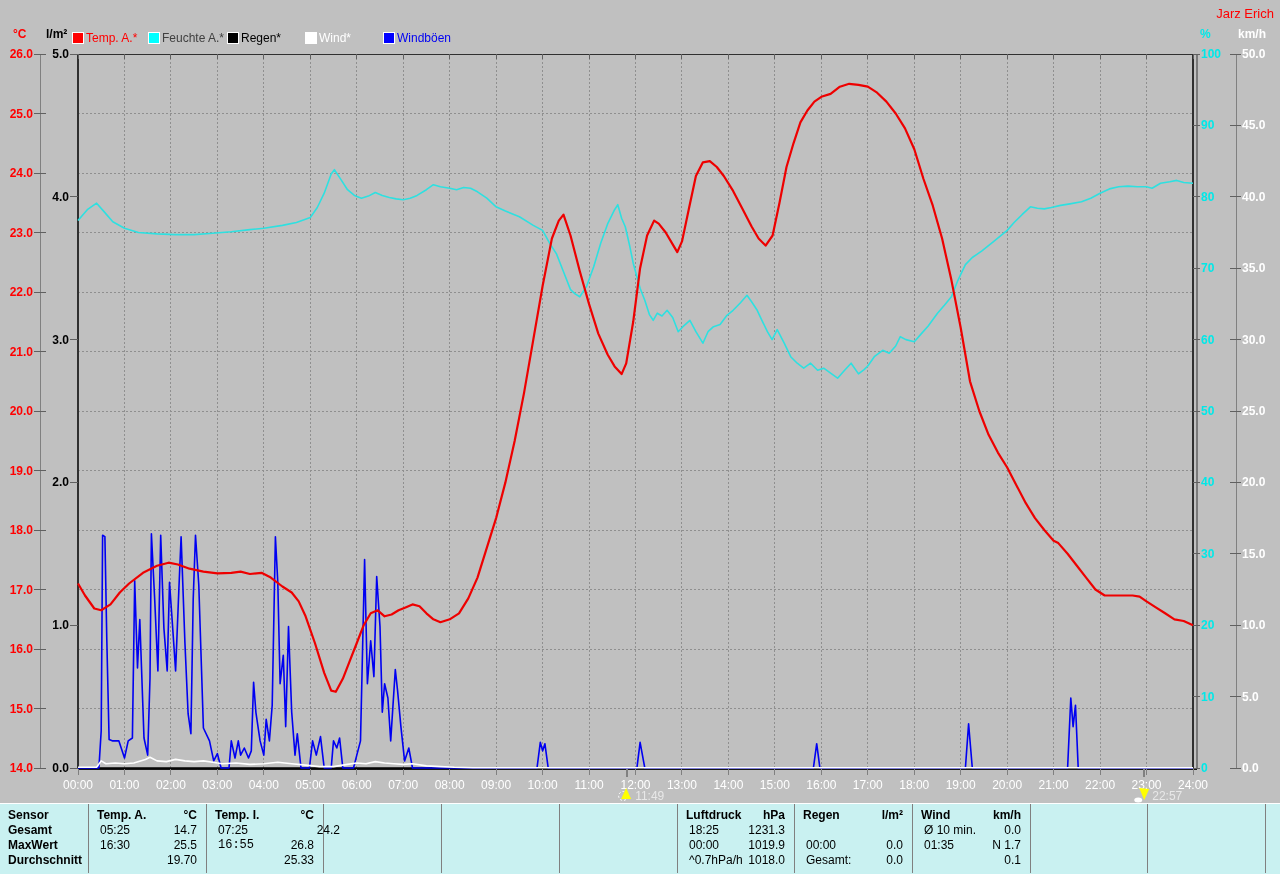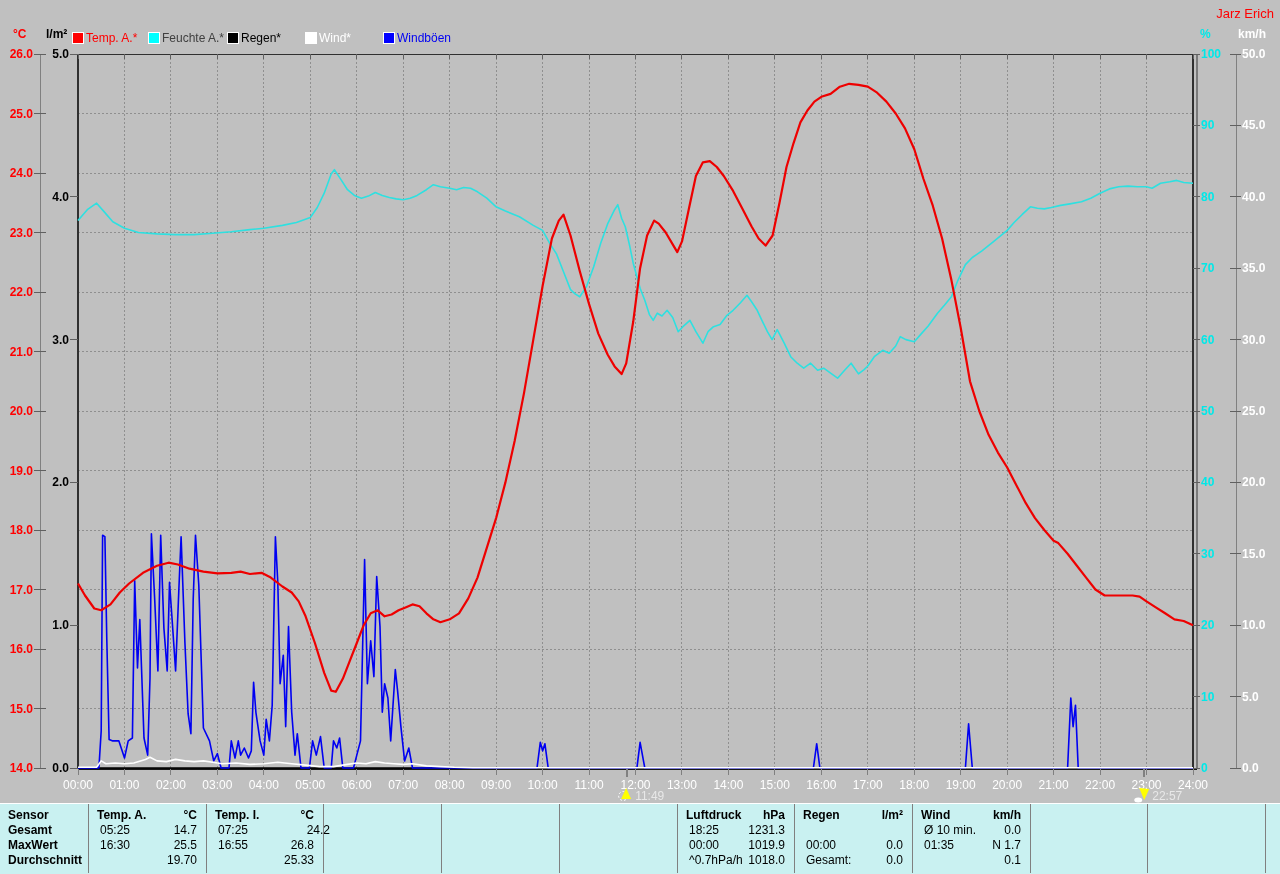--- a/index.html
+++ b/index.html
@@ -292,22 +292,22 @@
       <div class="cell b" style="left: 97px; top: 4px;">Temp. A.</div>
       <div class="cell b r" style="left: 88px; top: 4px; width: 109px;">°C</div>
       <div class="cell " style="left: 100px; top: 19px;">05:25</div>
       <div class="cell r" style="left: 88px; top: 19px; width: 109px;">14.7</div>
       <div class="cell " style="left: 100px; top: 34px;">16:30</div>
       <div class="cell r" style="left: 88px; top: 34px; width: 109px;">25.5</div>
       <div class="cell r" style="left: 88px; top: 49px; width: 109px;">19.70</div>
       <div class="cell b" style="left: 215px; top: 4px;">Temp. I.</div>
       <div class="cell b r" style="left: 206px; top: 4px; width: 108px;">°C</div>
       <div class="cell " style="left: 218px; top: 19px;">07:25</div>
-      <div class="cell r" style="left: 202px; top: 19px; width: 108px; padding-left: 20px;">24.2</div>
-      <div class="cell " style="left: 218px; top: 34px;">16:55</div>
+      <div class="cell r" style="left: 212px; top: 19px; width: 108px; padding-left: 20px;">24.2</div>
+      <div class="cell " style="left: 218px; top: 34px; font-family: Liberation Mono, monospace;">16:55</div>
       <div class="cell r" style="left: 206px; top: 34px; width: 108px;">26.8</div>
       <div class="cell r" style="left: 206px; top: 49px; width: 108px;">25.33</div>
       <div class="cell b" style="left: 686px; top: 4px;">Luftdruck</div>
       <div class="cell b r" style="left: 677px; top: 4px; width: 108px;">hPa</div>
       <div class="cell " style="left: 689px; top: 19px;">18:25</div>
       <div class="cell r" style="left: 677px; top: 19px; width: 108px;">1231.3</div>
       <div class="cell " style="left: 689px; top: 34px;">00:00</div>
       <div class="cell r" style="left: 677px; top: 34px; width: 108px;">1019.9</div>
       <div class="cell " style="left: 689px; top: 49px;">^0.7hPa/h</div>
       <div class="cell r" style="left: 677px; top: 49px; width: 108px;">1018.0</div>

